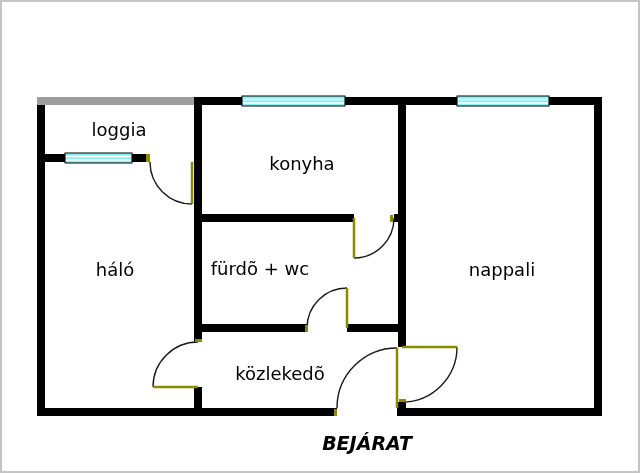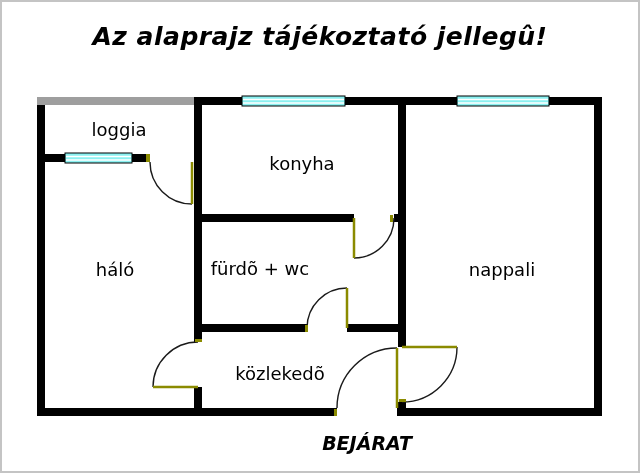--- a/index.html
+++ b/index.html
@@ -28,21 +28,20 @@
   .door-leaf  { stroke: var(--door-accent,#8b8b00); stroke-width:2.5; }
   .door-tick  { fill: var(--door-accent,#8b8b00); }
   .room-label { font-family:"DejaVu Sans",sans-serif; font-size:18px; fill:#000; text-anchor:middle; }
   .entrance-label { font-family:"DejaVu Sans",sans-serif; font-style:italic; font-weight:bold; font-size:19px; fill:#000; text-anchor:middle; }
 </style>
 </head>
 <body>
 
 <div class="page">
 
-  <div class="title">Az alaprajz tájékoztató jellegû!</div>
 
   <svg class="plan-svg" width="640" height="473" viewBox="0 0 640 473">
 
     <g>
       <rect class="wall" x="35" y="95" width="8" height="319"></rect>
       <rect class="wall" x="592" y="95" width="8" height="319"></rect>
       <rect class="wall-gray" x="35" y="95" width="161" height="8"></rect>
       <rect class="wall" x="196" y="95" width="44" height="8"></rect>
       <rect class="wall" x="343" y="95" width="112" height="8"></rect>
       <rect class="wall" x="547" y="95" width="53" height="8"></rect>

